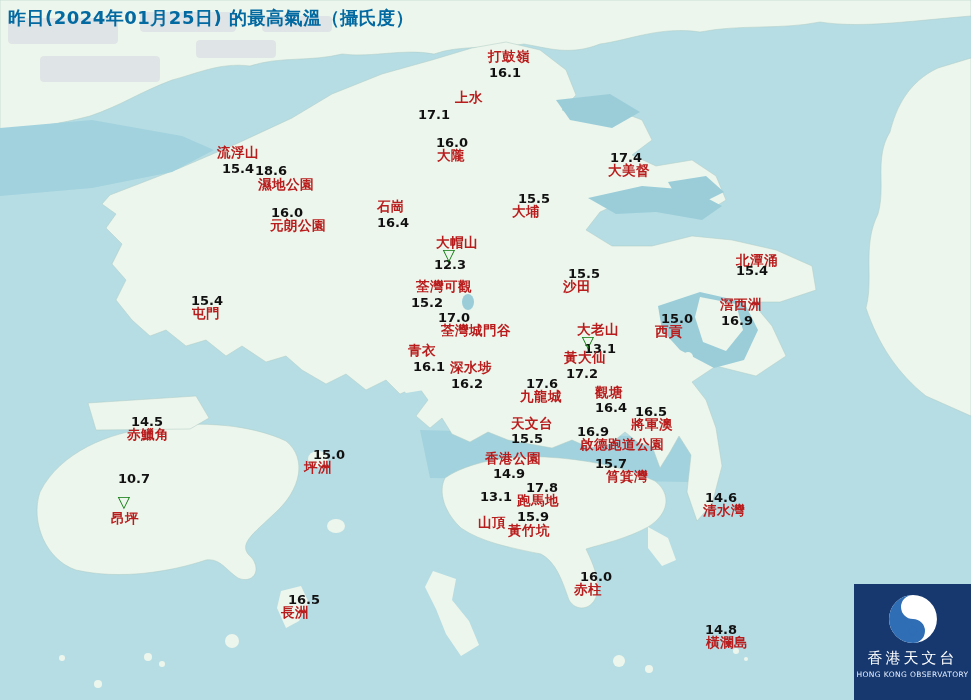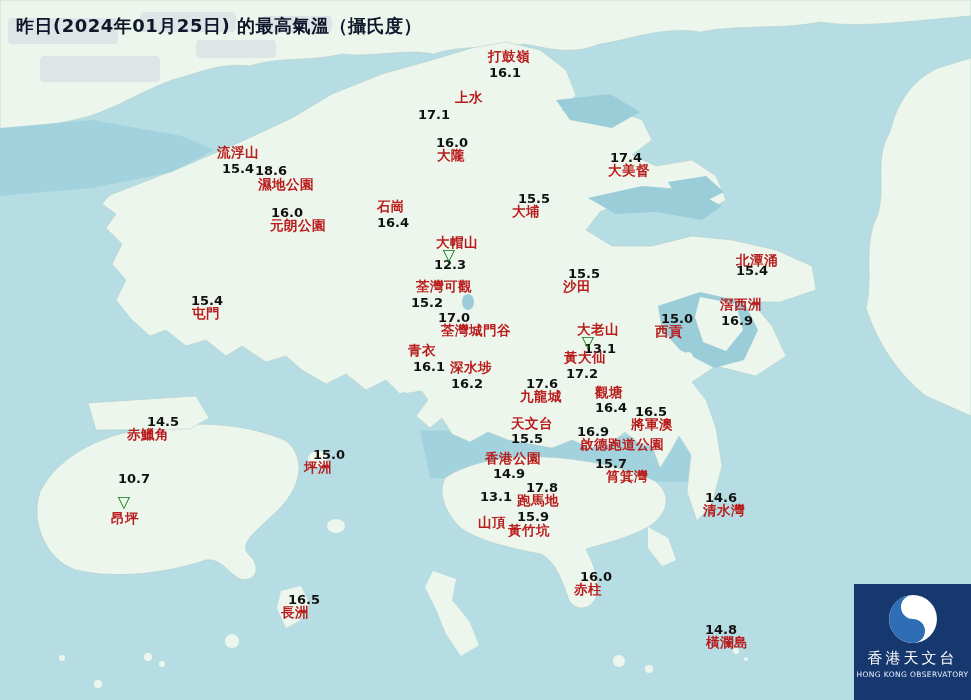--- a/index.html
+++ b/index.html
@@ -3,23 +3,23 @@
 <meta charset="utf-8">
 <style>
   html,body{margin:0;padding:0;}
   body{
     width:971px;height:700px;position:relative;overflow:hidden;
     font-family:"DejaVu Sans","Liberation Sans",sans-serif;
     background:#b6dde4;
   }
   #map{position:absolute;left:0;top:0;width:971px;height:700px;}
   #title{
-    position:absolute;left:16px;top:6px;
-    font-size:18px;font-weight:600;color:#0f172a;
-    letter-spacing:0.5px;white-space:nowrap;z-index:5;margin-top:8px;
+    position:absolute;left:8px;top:6px;
+    font-size:18px;font-weight:600;color:#0369a1;
+    letter-spacing:0.5px;white-space:nowrap;z-index:5;
   }
   #stations{position:absolute;left:0;top:0;width:100%;height:100%;z-index:4;}
   .st-n{
     position:absolute;transform:translate(-50%,-50%);
     color:#b91c1c;font-size:13.5px;font-weight:600;
     white-space:nowrap;letter-spacing:0.5px;
   }
   .st-v{
     position:absolute;transform:translate(-50%,-50%);
     color:#111;font-size:13px;font-weight:600;white-space:nowrap;
@@ -140,21 +140,21 @@
     <span class="st-v" style="left: 429px; top: 366px;">16.1</span>
     <span class="st-n" style="left: 585px; top: 358px;">黃大仙</span>
     <span class="st-v" style="left: 582px; top: 373px;">17.2</span>
     <span class="st-n" style="left: 471px; top: 368px;">深水埗</span>
     <span class="st-v" style="left: 467px; top: 383px;">16.2</span>
     <span class="st-n" style="left: 541px; top: 397px;">九龍城</span>
     <span class="st-v" style="left: 542px; top: 383px;">17.6</span>
     <span class="st-n" style="left: 609px; top: 393px;">觀塘</span>
     <span class="st-v" style="left: 611px; top: 407px;">16.4</span>
     <span class="st-n" style="left: 148px; top: 435px; text-align: center;">赤鱲角</span>
-    <span class="st-v" style="left: 147px; top: 421px; margin-left: 16px;">14.5</span>
+    <span class="st-v" style="left: 147px; top: 421px;">14.5</span>
     <span class="st-n" style="left: 532px; top: 424px;">天文台</span>
     <span class="st-v" style="left: 527px; top: 438px;">15.5</span>
     <span class="st-n" style="left: 652px; top: 425px;">將軍澳</span>
     <span class="st-v" style="left: 651px; top: 411px;">16.5</span>
     <span class="st-n" style="left: 622px; top: 445px;">啟德跑道公園</span>
     <span class="st-v" style="left: 593px; top: 431px;">16.9</span>
     <span class="st-n" style="left: 318px; top: 468px;">坪洲</span>
     <span class="st-v" style="left: 329px; top: 454px;">15.0</span>
     <span class="st-n" style="left: 513px; top: 459px;">香港公園</span>
     <span class="st-v" style="left: 509px; top: 473px;">14.9</span>

